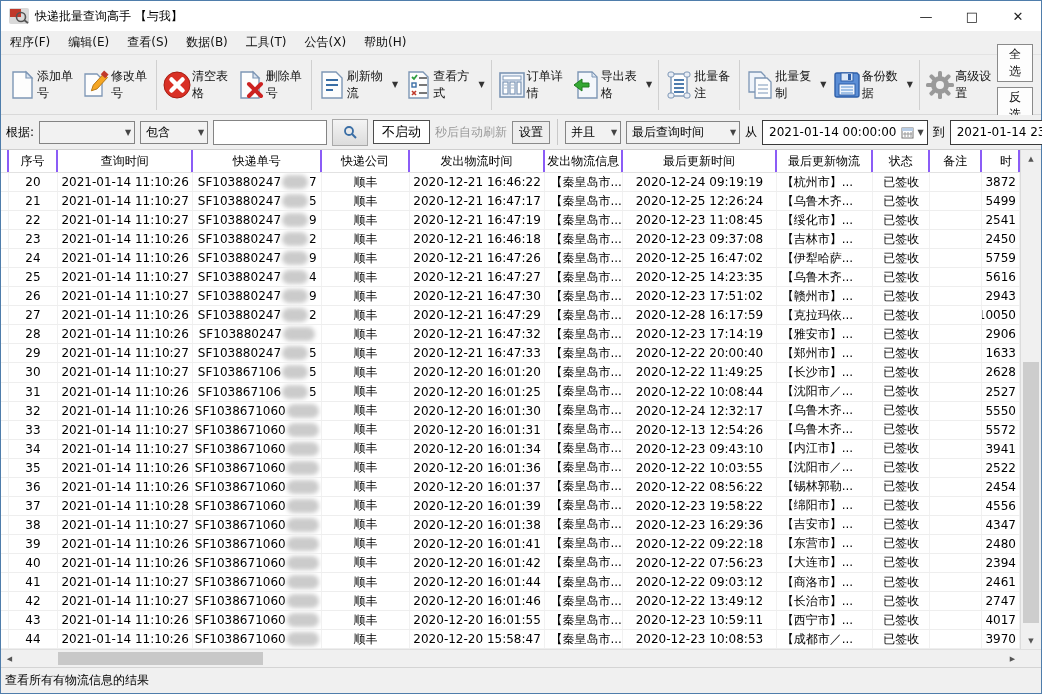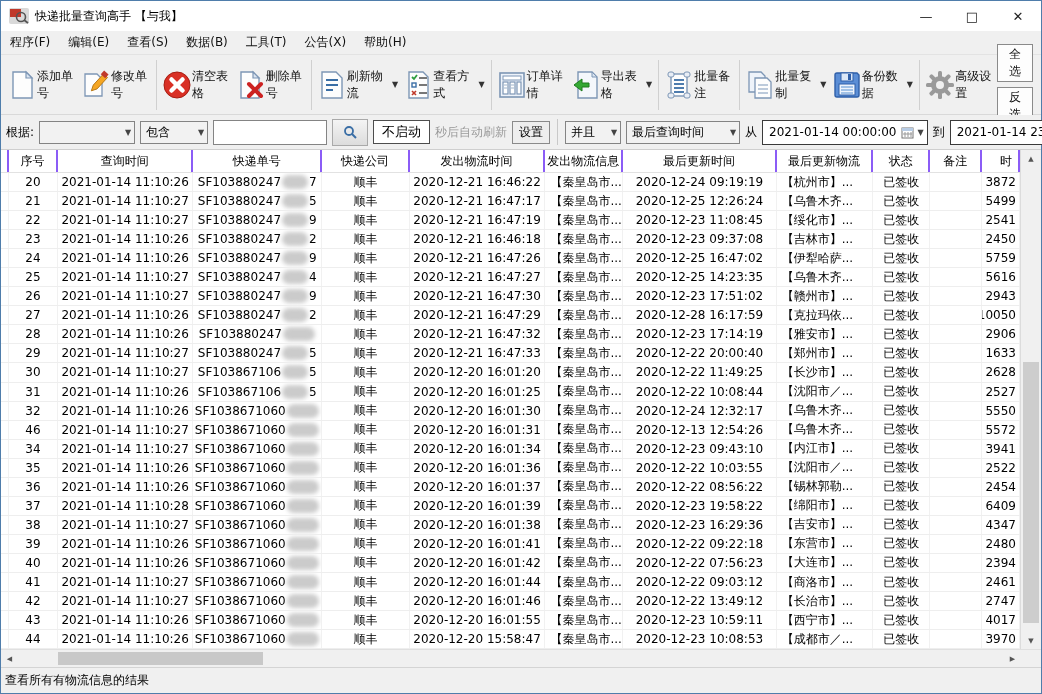--- a/index.html
+++ b/index.html
@@ -579,21 +579,21 @@
             <div class="td" style="width: 136px;">2020-12-20 16:01:30</div>
             <div class="td left" style="width: 78px;">【秦皇岛市...</div>
             <div class="td" style="width: 154px;">2020-12-24 12:32:17</div>
             <div class="td left" style="width: 97px;">【乌鲁木齐...</div>
             <div class="td" style="width: 57px;">已签收</div>
             <div class="td" style="width: 52px;"></div>
             <div class="td right" style="width: 38px;">5550</div>
           </div>
           <div class="tr">
             <div class="td" style="width: 8px;"></div>
-            <div class="td" style="width: 49px;">46</div>
+            <div class="td" style="width: 49px;">33</div>
             <div class="td" style="width: 136px;">2021-01-14 11:10:27</div>
             <div class="td" style="width: 129px;">
               <span>SF1038671060</span>
               <span class="blur wide"></span>
             </div>
             <div class="td" style="width: 88px;">顺丰</div>
             <div class="td" style="width: 136px;">2020-12-20 16:01:31</div>
             <div class="td left" style="width: 78px;">【秦皇岛市...</div>
             <div class="td" style="width: 154px;">2020-12-13 12:54:26</div>
             <div class="td left" style="width: 97px;">【乌鲁木齐...</div>
@@ -660,21 +660,21 @@
               <span>SF1038671060</span>
               <span class="blur wide"></span>
             </div>
             <div class="td" style="width: 88px;">顺丰</div>
             <div class="td" style="width: 136px;">2020-12-20 16:01:39</div>
             <div class="td left" style="width: 78px;">【秦皇岛市...</div>
             <div class="td" style="width: 154px;">2020-12-23 19:58:22</div>
             <div class="td left" style="width: 97px;">【绵阳市】...</div>
             <div class="td" style="width: 57px;">已签收</div>
             <div class="td" style="width: 52px;"></div>
-            <div class="td right" style="width: 38px;">6409</div>
+            <div class="td right" style="width: 38px;">4556</div>
           </div>
           <div class="tr">
             <div class="td" style="width: 8px;"></div>
             <div class="td" style="width: 49px;">38</div>
             <div class="td" style="width: 136px;">2021-01-14 11:10:27</div>
             <div class="td" style="width: 129px;">
               <span>SF1038671060</span>
               <span class="blur wide"></span>
             </div>
             <div class="td" style="width: 88px;">顺丰</div>

